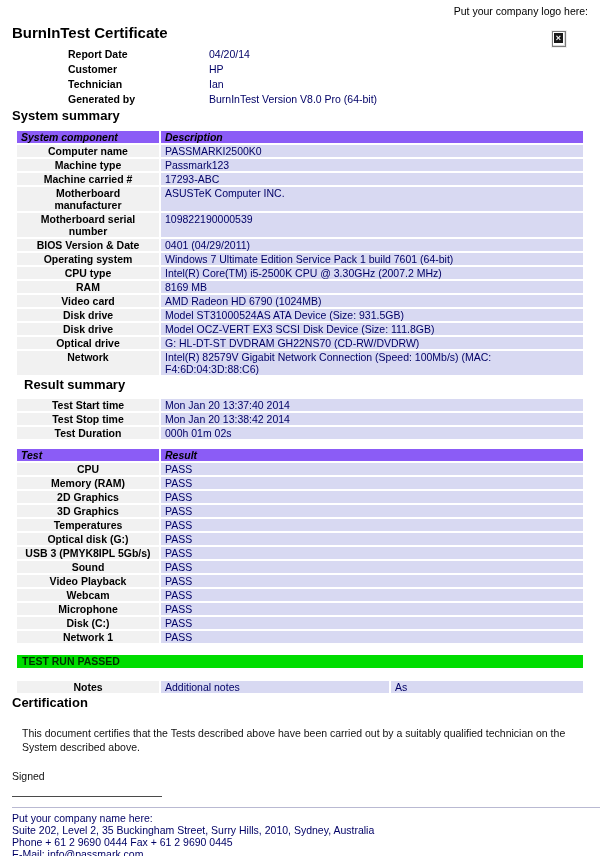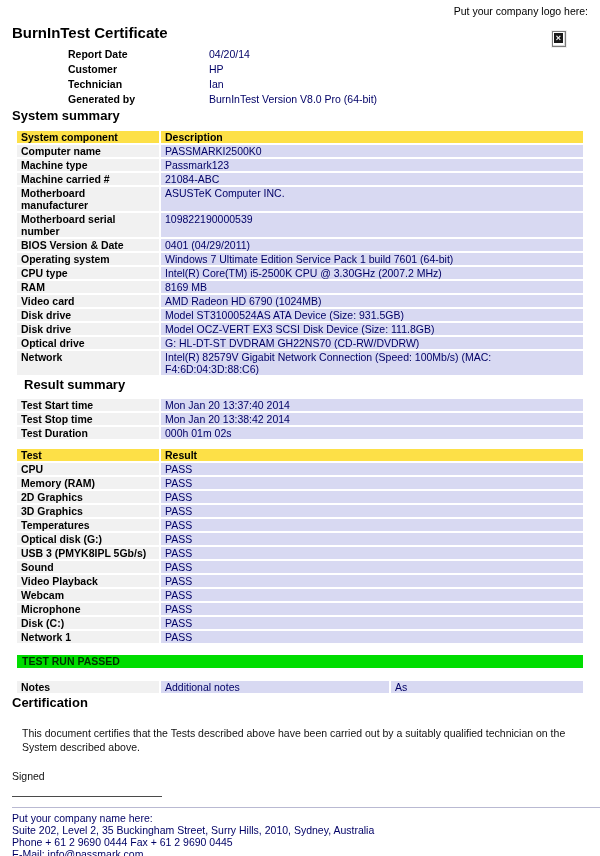--- a/index.html
+++ b/index.html
@@ -29,22 +29,22 @@
   .ivalue { flex:1; color:#000066; }
   
   .tbl { width:566px; margin-left:17px; }
   .m-sys   { margin-top:8px; }
   .m-times { margin-top:7px; }
   .m-tests { margin-top:10px; }
   .row { display:flex; margin-bottom:2px; }
   .row > span { line-height:12px; padding:0 4px; display:block; }
   .c1 { width:142px; margin-right:2px; }
   .c2 { flex:1; }
-  .hdr > span { background:#fde047; font-weight:bold; color:#000; }
-  .lab { background:#f1f1f1; font-weight:bold; color:#000; }
+  .hdr > span { background:#8b5cf6; font-weight:bold; color:#000;font-style:italic; }
+  .lab { background:#f1f1f1; font-weight:bold; color:#000;text-align:center; }
   .val { background:#d8d9f2; color:#000066; }
   
   .banner {
     width:566px; margin:12px 0 0 17px; background:#00dd00; color:#003000;
     font-weight:bold; line-height:13px; padding:0 0 0 5px;
   }
   
   .notes { margin-top:13px; }
   .cm { width:228px; margin-right:2px; }
   .ce { flex:1; }
@@ -110,21 +110,21 @@
           <span class="c2 val">PASSMARKI2500K0</span>
         </div>
 
         <div class="row">
           <span class="c1 lab">Machine type</span>
           <span class="c2 val">Passmark123</span>
         </div>
 
         <div class="row">
           <span class="c1 lab">Machine carried #</span>
-          <span class="c2 val">21084-ABC</span>
+          <span class="c2 val">17293-ABC</span>
         </div>
 
         <div class="row">
           <span class="c1 lab">Motherboard manufacturer</span>
           <span class="c2 val">ASUSTeK Computer INC.</span>
         </div>
 
         <div class="row">
           <span class="c1 lab">Motherboard serial number</span>
           <span class="c2 val">109822190000539</span>

